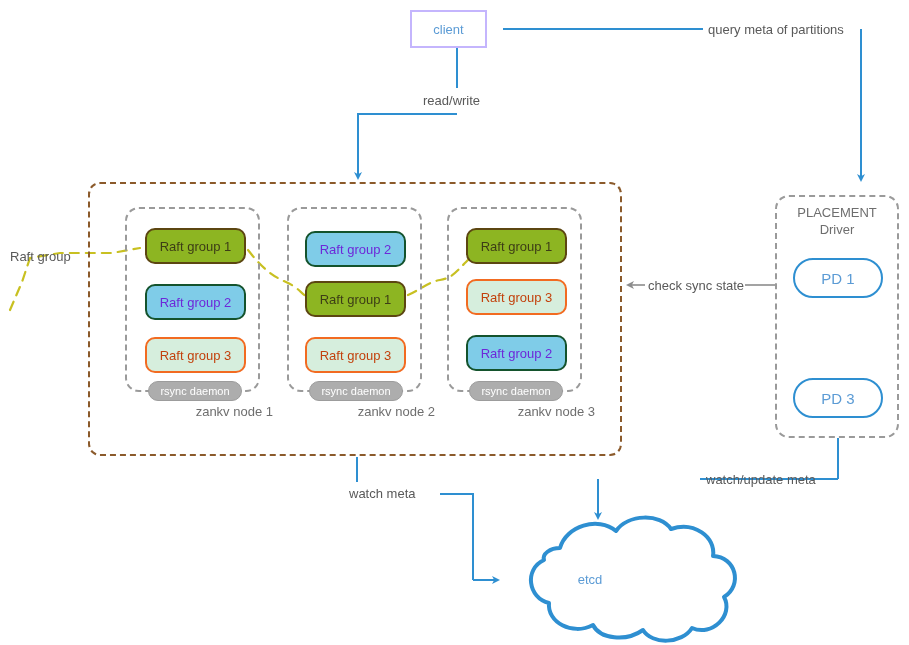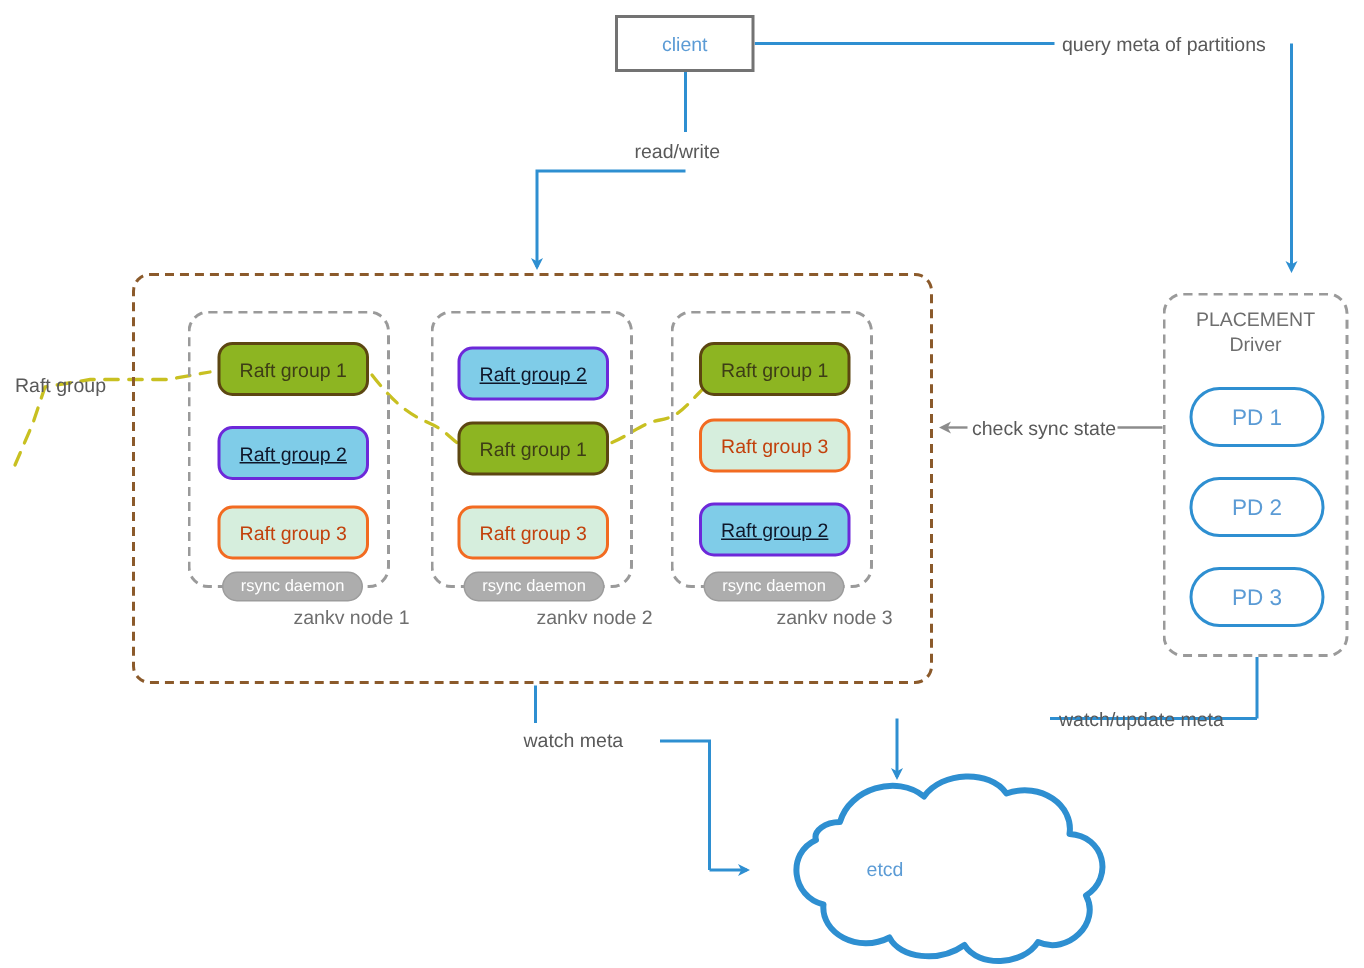--- a/index.html
+++ b/index.html
@@ -30,22 +30,22 @@
     color: #595959;
     font-size: 13px;
     line-height: 1;
     white-space: nowrap;
     font-family: "Liberation Sans", sans-serif;
   }
   
   .clientbox {
     position: absolute;
     left: 410px; top: 10px;
-    width: 93px; height: 38px;
-    border: 2px solid #737373;
+    width: 77px; height: 38px;
+    border: 2px solid #c4b5fd;
     background: #ffffff;
     box-sizing: border-box;
     display: flex; align-items: center; justify-content: center;
   }
   .clientbox span {
     color: #5B9BD5;
     font-size: 13px;
   }
   
   .cluster {
@@ -83,23 +83,22 @@
     font-size: 13px;
     white-space: nowrap;
   }
   .pill.green {
     background: #8DB522;
     border: 2px solid #5C4611;
     color: #3D3D16;
   }
   .pill.blue {
     background: #7FCCE8;
-    border: 2px solid #6d28d9;
-    color: #0f172a;
-    text-decoration: underline;
+    border: 2px solid #14532d;
+    color: #6d28d9;
   }
   .pill.mint {
     background: #D6EEDD;
     border: 2px solid #F26B21;
     color: #c2410c;
   }
   
   .rsync {
     position: absolute;
     width: 94px; height: 20px;
@@ -275,22 +274,19 @@
   <div class="node-label" style="left:435px; top:404px;">zankv node 3</div>
 
   <div class="pd-cluster"></div>
   <div class="pd-title">
     <div>PLACEMENT</div>
     <div>Driver</div>
   </div>
   <div class="pd-box" style="top:258px;">
     <span>PD 1</span>
   </div>
-  <div class="pd-box" style="top:318px;">
-    <span>PD 2</span>
-  </div>
   <div class="pd-box" style="top:378px;">
     <span>PD 3</span>
   </div>
 
   <div class="etcd-text">etcd</div>
 
 </div>
 
 </body></html>

